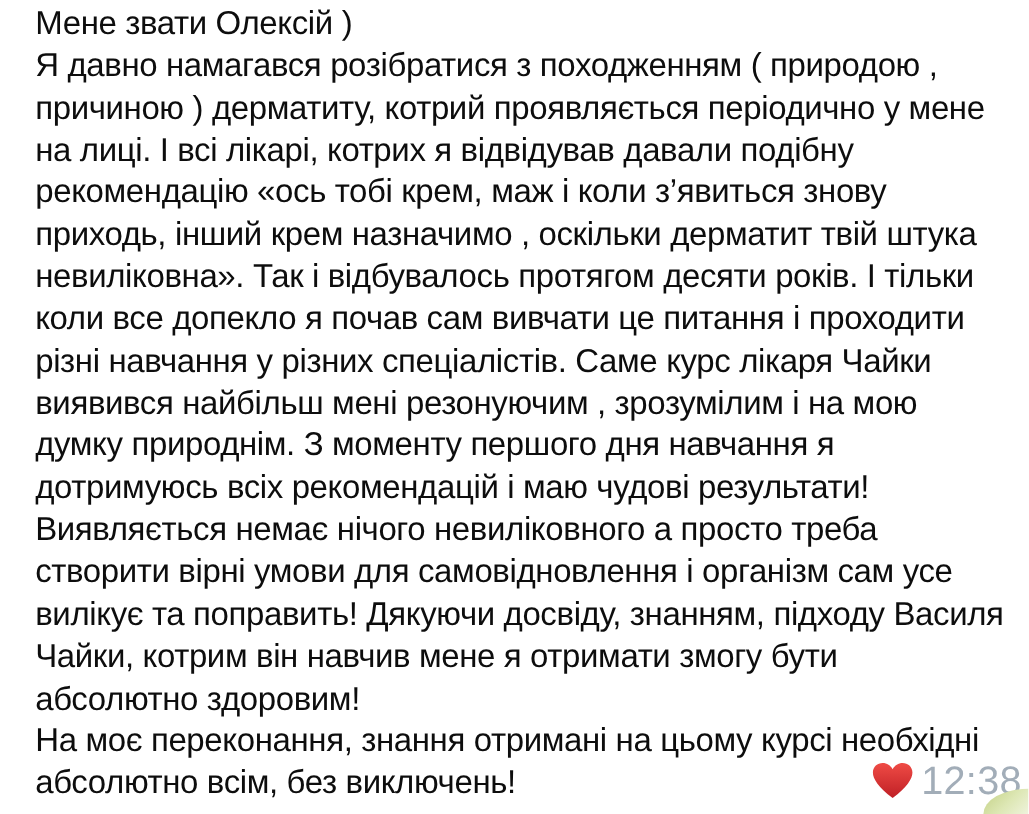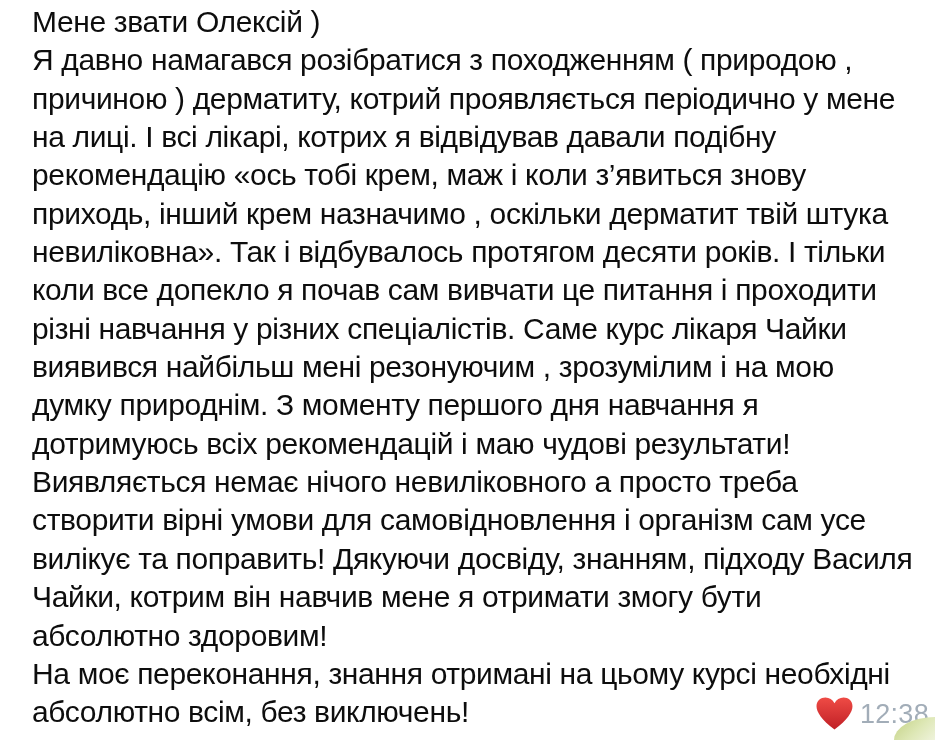--- a/index.html
+++ b/index.html
@@ -37,21 +37,21 @@
     display: flex;
     align-items: center;
     gap: 7px;
   }
   .heart-icon {
     display: inline-flex;
     width: 37px;
     height: 34px;
   }
   .timestamp {
-    font-size: 27px;
+    font-size: 36px;
     letter-spacing: 0.3px;
     color: var(--time, #a2adb8);
   }
   .next-bubble-corner {
     position: absolute;
     right: 0;
     bottom: 0;
     width: 41px;
     height: 23px;
     background: linear-gradient(135deg, var(--corner-dark, #c2d083) 0%, var(--corner-mid, #dde7b4) 55%, var(--corner-light, #eff3dc) 100%);

